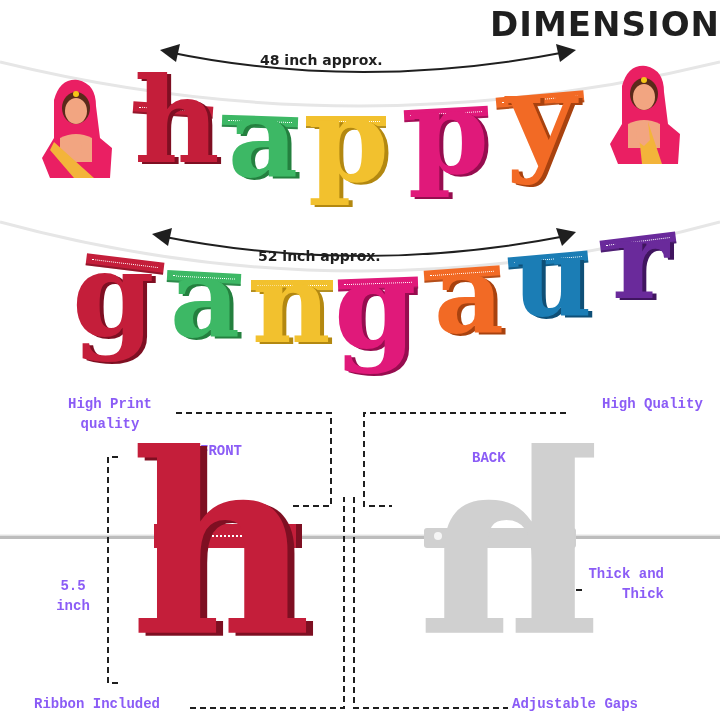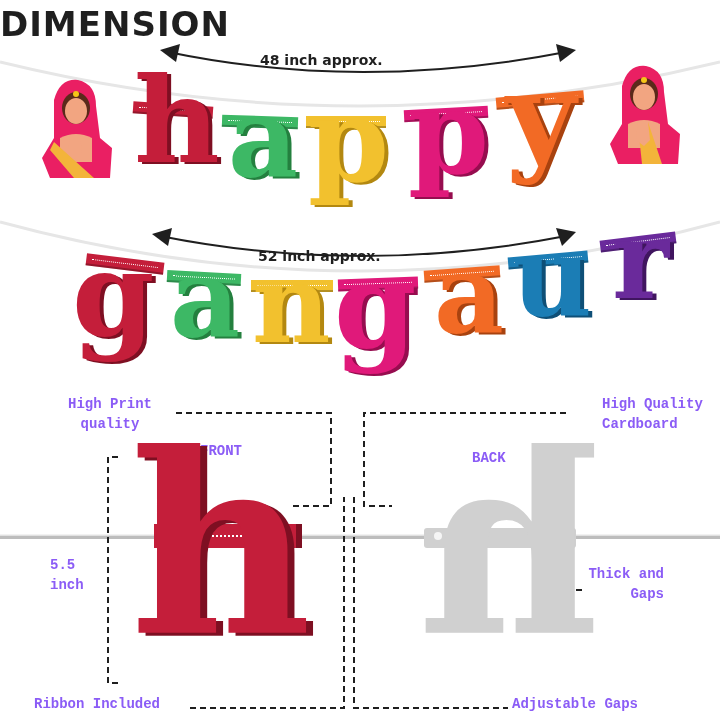--- a/index.html
+++ b/index.html
@@ -1,20 +1,20 @@
 <!DOCTYPE html>
 <html><head>
   <meta charset="utf-8">
   <style>
     * { margin: 0; padding: 0; box-sizing: border-box; }
     html, body { width: 720px; height: 720px; background: #ffffff; overflow: hidden; }
     body { position: relative; font-family: "DejaVu Sans", sans-serif; color: #1f1f1f; }
     .abs { position: absolute; }
     .title {
-      left: 0; top: 4px; width: 720px; text-align: left;
+      left: 0; top: 4px; width: 720px; text-align: right;
       font-family: "DejaVu Sans", sans-serif; font-weight: bold;
       font-size: 34px; letter-spacing: 1px; color: #1f1f1f;
     }
     .dim-label {
       font-family: "DejaVu Sans", sans-serif; font-weight: bold;
       font-size: 14px; color: #1f1f1f; text-align: left; width: 200px;
     }
     .lbl {
       font-family: Liberation Mono, monospace; font-weight: bold;
       font-size: 14px; color: #8b5cf6; line-height: 20px;
@@ -132,32 +132,31 @@
   <div class="tab" style="left:600px;top:236px;width:76px;background:#6a2a9b;transform:rotate(-7deg)"></div>
   <div class="letter" style="left:612px;top:206px;font-size:108px;color:#6a2a9b;text-shadow:4px 2px 0 #40155f">r</div>
 </div>
 
 <div class="abs lbl" style="left:68px;top:394px;text-align:center;width:84px">
   <div>High Print</div>
   <div>quality</div>
 </div>
 <div class="abs lbl" style="left:602px;top:394px;text-align:left;width:106px">
   <div>High Quality</div>
-  <div>Cardboard</div>
 </div>
 <div class="abs lbl" style="left:200px;top:441px">FRONT</div>
 <div class="abs lbl" style="left:472px;top:448px">BACK</div>
 
-<div class="abs lbl" style="left:50px;top:555px;text-align:left;width:46px">
+<div class="abs lbl" style="left:50px;top:576px;text-align:center;width:46px">
   <div>5.5</div>
   <div>inch</div>
 </div>
 <div class="abs lbl" style="left:580px;top:564px;text-align:right;width:84px">
   <div>Thick and</div>
-  <div>Gaps</div>
+  <div>Thick</div>
 </div>
 <div class="abs lbl" style="left:34px;top:694px">Ribbon Included</div>
 <div class="abs lbl" style="left:512px;top:694px">Adjustable Gaps</div>
 
 <div class="abs" style="left:154px;top:524px;width:148px;height:24px;background:#c41e3a;border-right:6px solid #7e0f22"></div>
 <div class="abs" style="left:172px;top:535px;width:118px;border-top:2px dotted #ffffff"></div>
 <div class="abs" style="left:168px;top:531px;width:10px;height:10px;border-radius:50%;background:#e8e8e8"></div>
 <div class="letter" style="left:130px;top:420px;font-size:250px;color:#c41e3a;text-shadow:7px 3px 0 #7e0f22">h</div>
 
 <div class="abs" style="left:424px;top:528px;width:152px;height:20px;background:#d0d0d0;border-radius:3px"></div>

